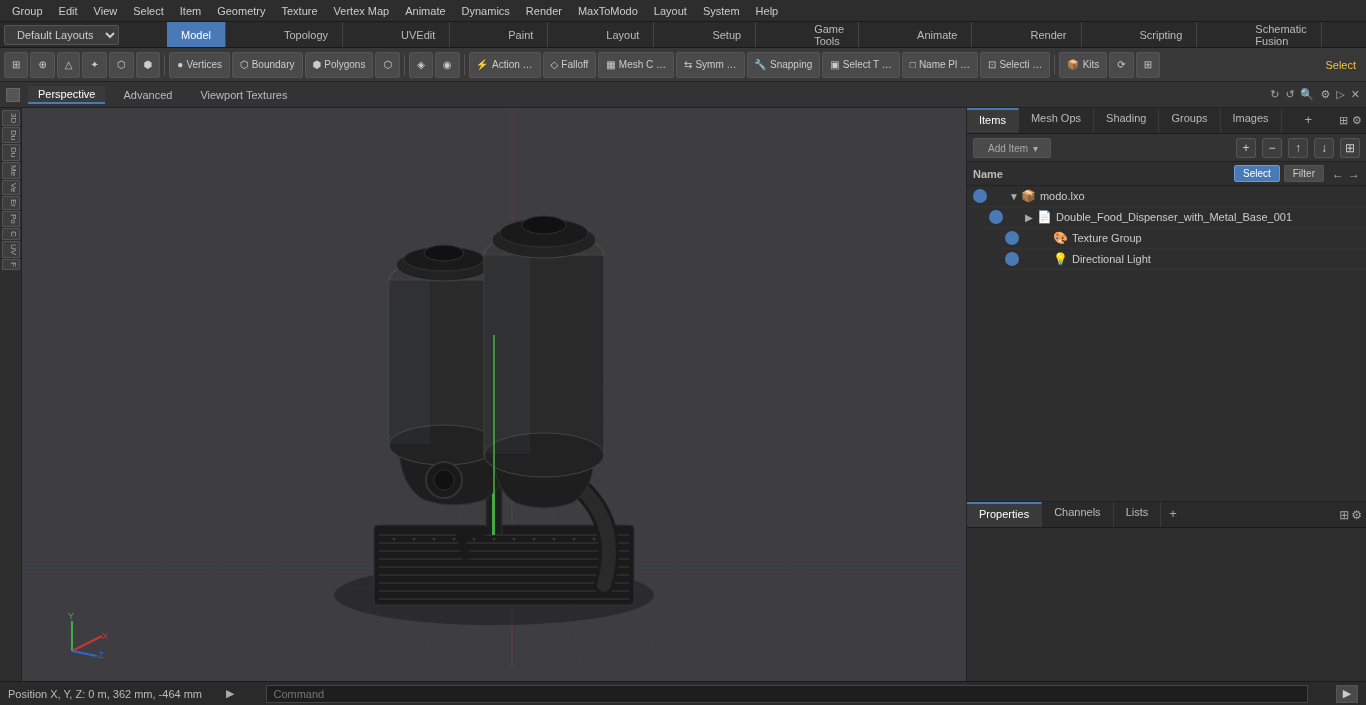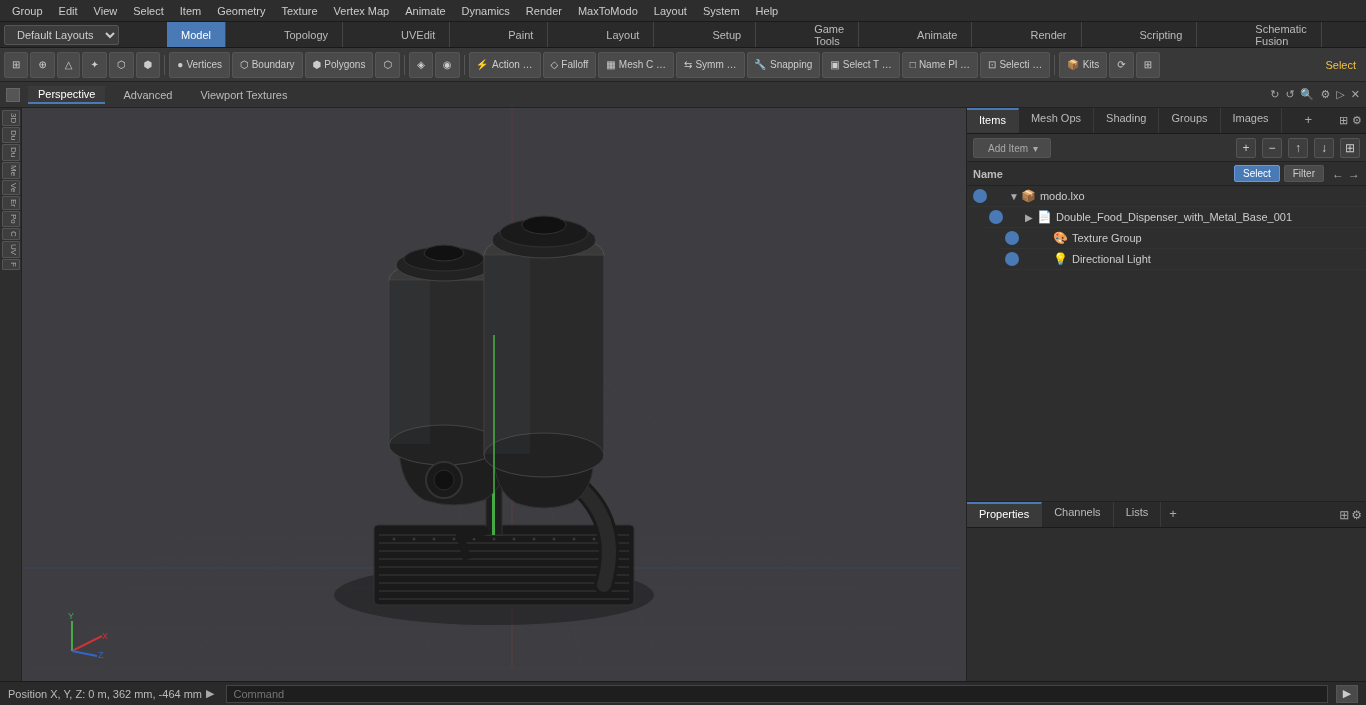--- a/index.html
+++ b/index.html
@@ -82,21 +82,21 @@
     
     #properties-panel { height: 180px; border-top: 1px solid #222; display: flex; flex-direction: column; }
     #prop-tabs { display: flex; background: #2a2a2a; height: 26px; border-bottom: 1px solid #1a1a1a; }
     .prop-tab { padding: 4px 12px; color: #bbb; font-size: 11px; cursor: pointer; border-right: 1px solid #3a3a3a; }
     .prop-tab.active { background: #3a3a3a; color: #fff; border-top: 2px solid #4a7ab5; }
     .prop-tab-plus { padding: 4px 8px; color: #aaa; cursor: pointer; font-size: 13px; }
     .prop-actions { margin-left: auto; display: flex; align-items: center; gap: 2px; padding: 0 4px; }
     #prop-content { flex: 1; background: #2e2e2e; }
 
     
-    #status-bar { height: 24px; background: #2a2a2a; border-top: 1px solid #1a1a1a; display: flex; align-items: center; padding: 0 8px; justify-content: space-between; }
+    #status-bar { height: 24px; background: #2a2a2a; border-top: 1px solid #1a1a1a; display: flex; align-items: center; padding: 0 8px; justify-content: space-between; gap: 20px; }
     .status-text { font-size: 11px; color: #bbb; }
     #command-input { flex: 1; margin: 12px 8px; background: #1e1e1e; border: 1px solid #444; color: #ccc; padding: 2px 6px; font-size: 11px; outline: none; }
     .status-exec-btn { background: #4a4a4a; border: 1px solid #555; color: #ccc; width: 22px; height: 18px; font-size: 11px; cursor: pointer; display: flex; align-items: center; justify-content: center; }
 
     
     #model-svg { width: 580px; height: 520px; }
 
     
     ::-webkit-scrollbar { width: 8px; }
     ::-webkit-scrollbar-track { background: #2a2a2a; }

